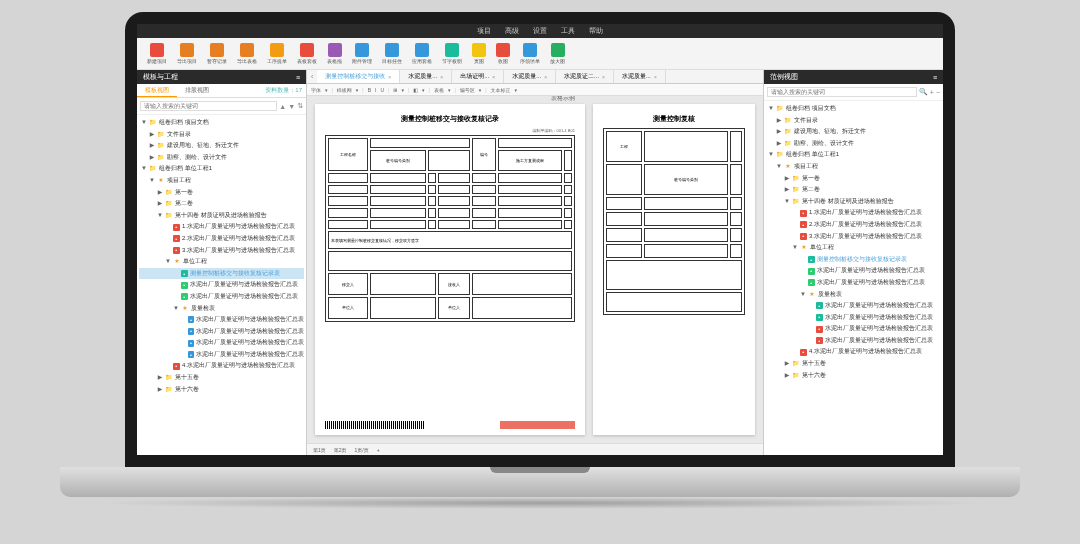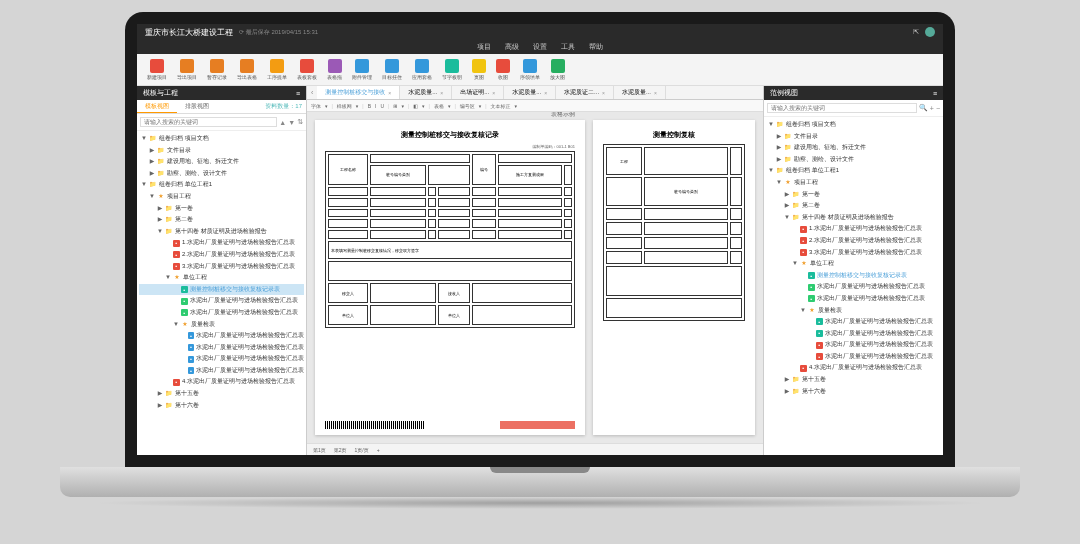--- a/index.html
+++ b/index.html
@@ -67,30 +67,20 @@
 .base{width:960px;height:30px;background:linear-gradient(#e0e0e0,#b0b0b0);border-radius:0 0 10px 10px;margin:0 auto;position:relative}
 .base::before{content:"";position:absolute;left:50%;top:0;transform:translateX(-50%);width:100px;height:6px;background:#888;border-radius:0 0 6px 6px}
 .base-shadow{width:900px;height:12px;background:radial-gradient(ellipse,rgba(0,0,0,.25),transparent 70%);margin:0 auto}
 </style>
 </head>
 <body>
 
 <div class="laptop">
   <div class="screen-bezel">
     <div class="screen">
-      <div class="titlebar">
-        <div class="titlebar-left">
-          <span class="titlebar-title">重庆市长江大桥建设工程</span>
-          <span class="titlebar-sub">⟳ <span>最后保存</span> <span>2019/04/15 15:31</span></span>
-        </div>
-        <div class="titlebar-right">
-          <span>⇱</span>
-          <span class="avatar"></span>
-        </div>
-      </div>
 
       <div class="menubar" id="menubar">
           <span>项目</span>
           <span>高级</span>
           <span>设置</span>
           <span>工具</span>
           <span>帮助</span>
         </div>
 
       <div class="toolbar" id="toolbar">

